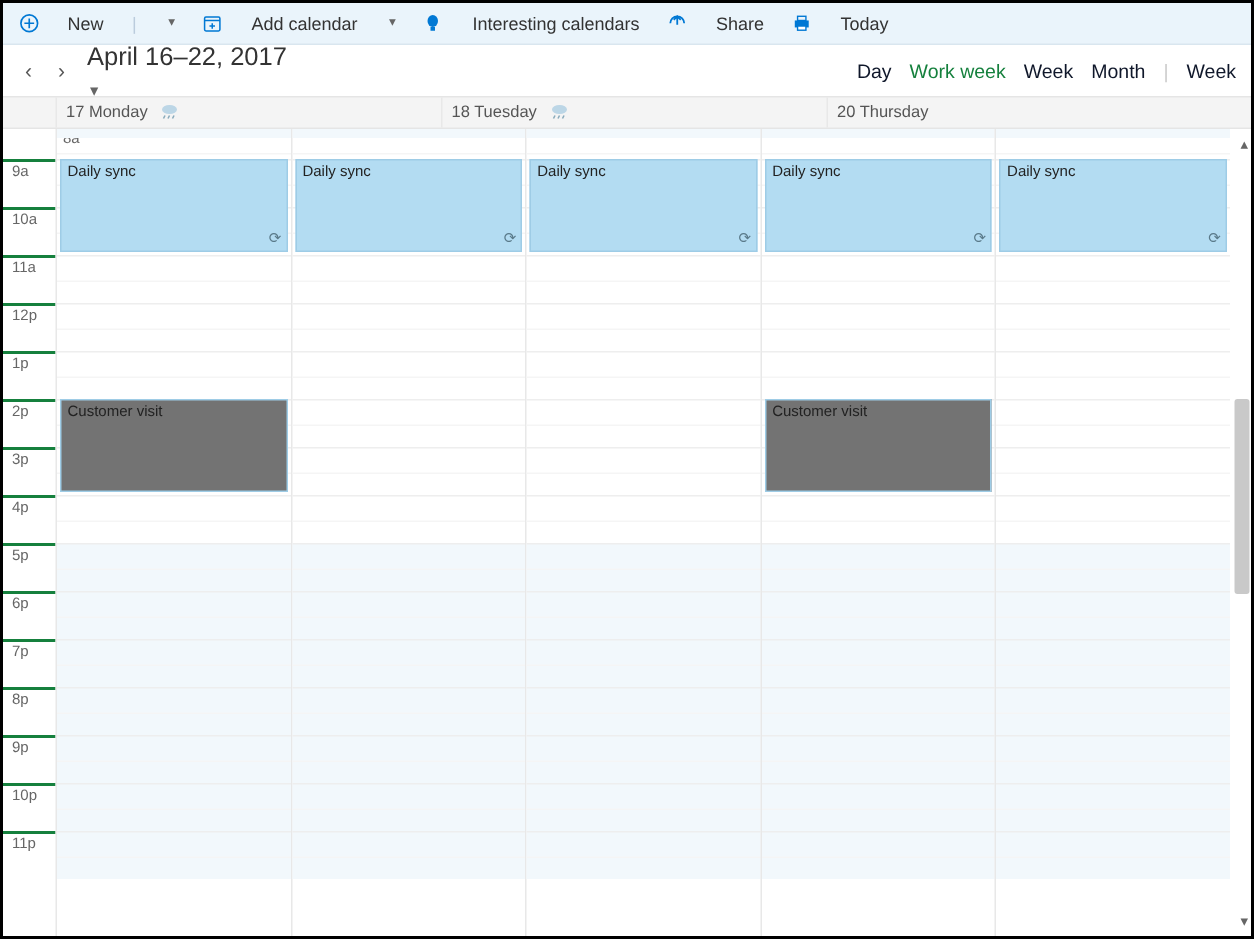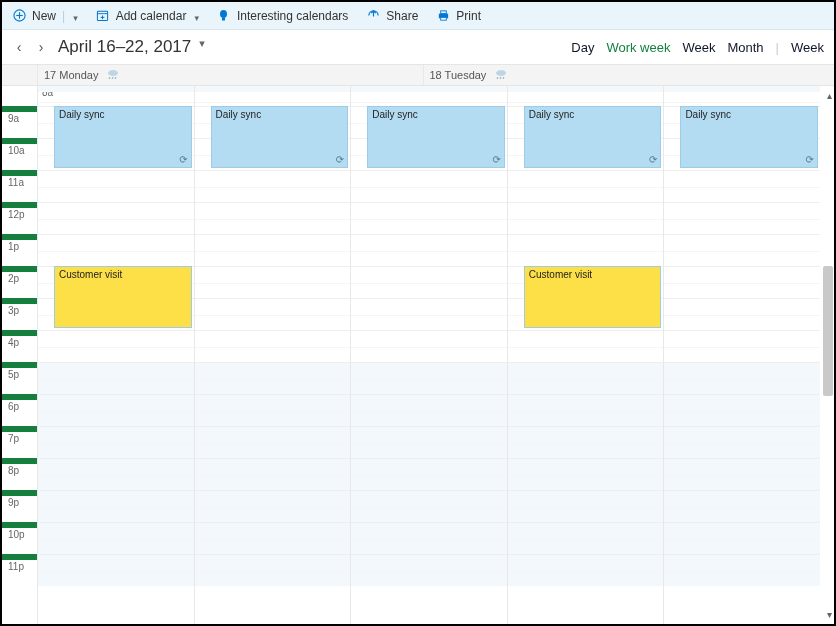--- a/index.html
+++ b/index.html
@@ -19,38 +19,38 @@
   height: 28px;
   background: #eaf4fb;
   display: flex;
   align-items: center;
   padding: 0 10px;
   gap: 18px;
   border-bottom: 1px solid #d9e6ef;
 }
 .tool-item {
   display: flex;
-  align-items: flex-end;
-  gap: 6px;
+  align-items: flex-start;
+  gap: 19px;
   color: #333;
   cursor: pointer;
   font-size: 12px;
 }
 .tool-item .ico { width: 14px; height: 14px; display: inline-flex; align-items: center; justify-content: center; color: #0078d4; }
 .chev { font-size: 9px; color: #666; margin-left: 2px; }
 
 .header {
   display: flex;
   align-items: center;
   height: 34px;
   padding: 0 10px;
 }
 .nav-arrows { display: flex; gap: 8px; margin-right: 10px; }
 .nav-arrow { font-size: 14px; color: #555; cursor: pointer; width: 14px; text-align: center; }
-.date-title { font-size: 17px; color: #333; display: flex; align-items: flex-start; gap: 6px; cursor: pointer; }
+.date-title { font-size: 17px; color: #333; display: flex; align-items: flex-start; gap: 6px; cursor: pointer; flex-direction: column; }
 .date-title .chev { font-size: 11px; }
 .spacer { flex: 1; }
 .view-tabs { display: flex; gap: 12px; align-items: center; font-size: 13px; }
 .view-tab { color: #0f172a; cursor: pointer; }
 .view-tab.active { color: #15803d; }
 .view-sep { color: #ccc; }
 
 .day-header {
   display: flex;
   height: 22px;
@@ -101,21 +101,21 @@
   display: flex;
   height: 100%;
 }
 .time-gutter { width: 35px; flex-shrink: 0; }
 .hour-label {
   height: 32px;
   font-size: 10px;
   color: #666;
   padding-left: 6px;
   padding-top: 1px;
-  border-top: 6px solid #15803d;
+  border-top: 2px solid #15803d;
 }
 .hour-label.first { border-top: none; height: 20px; padding-left: 40px; }
 .days { flex: 1; display: flex; position: relative; padding-right: 14px; }
 .day-col {
   flex: 1;
   border-left: 1px solid #e8e8e8;
   position: relative;
 }
 .hour-cell {
   height: 32px;
@@ -134,36 +134,36 @@
 .hour-cell.partial::before {
   content: "";
   position: absolute;
   left: 0; right: 0; top: 0;
   height: 6px;
   background: #f2f8fc;
 }
 
 .event {
   position: absolute;
-  left: 16px; right: 2px;
+  left: 2px; right: 2px;
   background: #b3dcf2;
   border: 1px solid #9ecce6;
   font-size: 10px;
   padding: 2px 4px;
   color: #222;
   overflow: hidden;
 }
 .event .recur {
   position: absolute;
   bottom: 2px;
   right: 3px;
   font-size: 10px;
   color: #5a7a8a;
 }
-.event.light { background: #fde047; }
+.event.light { background: #737373; }
 </style>
 </head>
 <body>
 
 <div class="toolbar">
   <div class="tool-item">
     <span class="ico">
       <svg width="13" height="13" viewBox="0 0 14 14">
           <circle cx="7" cy="7" r="6" fill="none" stroke="#0078d4" stroke-width="1.2"></circle>
           <line x1="7" y1="3.5" x2="7" y2="10.5" stroke="#0078d4" stroke-width="1.2"></line>
@@ -205,21 +205,21 @@
     <span>Share</span>
   </div>
   <div class="tool-item">
     <span class="ico">
       <svg width="13" height="13" viewBox="0 0 14 14">
           <rect x="2" y="5" width="10" height="5" fill="#0078d4"></rect>
           <rect x="4" y="2" width="6" height="3" fill="none" stroke="#0078d4" stroke-width="1"></rect>
           <rect x="4" y="9" width="6" height="3" fill="#fff" stroke="#0078d4" stroke-width="1"></rect>
         </svg>
     </span>
-    <span>Print</span>
+    <span>Today</span>
   </div>
 </div>
 
 <div class="header">
   <div class="nav-arrows">
     <div class="nav-arrow">‹</div>
     <div class="nav-arrow">›</div>
   </div>
   <div class="date-title">
     <span>April 16–22, 2017</span>
@@ -249,20 +249,23 @@
           </svg></span>
       </div>
       <div class="day-head-cell">
         <span>18 Tuesday</span>
         <span class="weather"><svg width="14" height="12" viewBox="0 0 14 12">
             <ellipse cx="7" cy="5" rx="5" ry="3" fill="#bcd6e6"></ellipse>
             <line x1="4" y1="9" x2="3" y2="11" stroke="#8ab" stroke-width="1"></line>
             <line x1="7" y1="9" x2="6" y2="11" stroke="#8ab" stroke-width="1"></line>
             <line x1="10" y1="9" x2="9" y2="11" stroke="#8ab" stroke-width="1"></line>
           </svg></span>
+      </div>
+      <div class="day-head-cell">
+        <span>20 Thursday</span>
       </div>
     </div>
 </div>
 
 <div class="grid-wrap">
   <div class="scroll-arrow up">▴</div>
   <div class="scroll-arrow down">▾</div>
   <div class="scrollbar-thumb"></div>
   <div class="grid">
     <div class="time-gutter" id="time-gutter">

